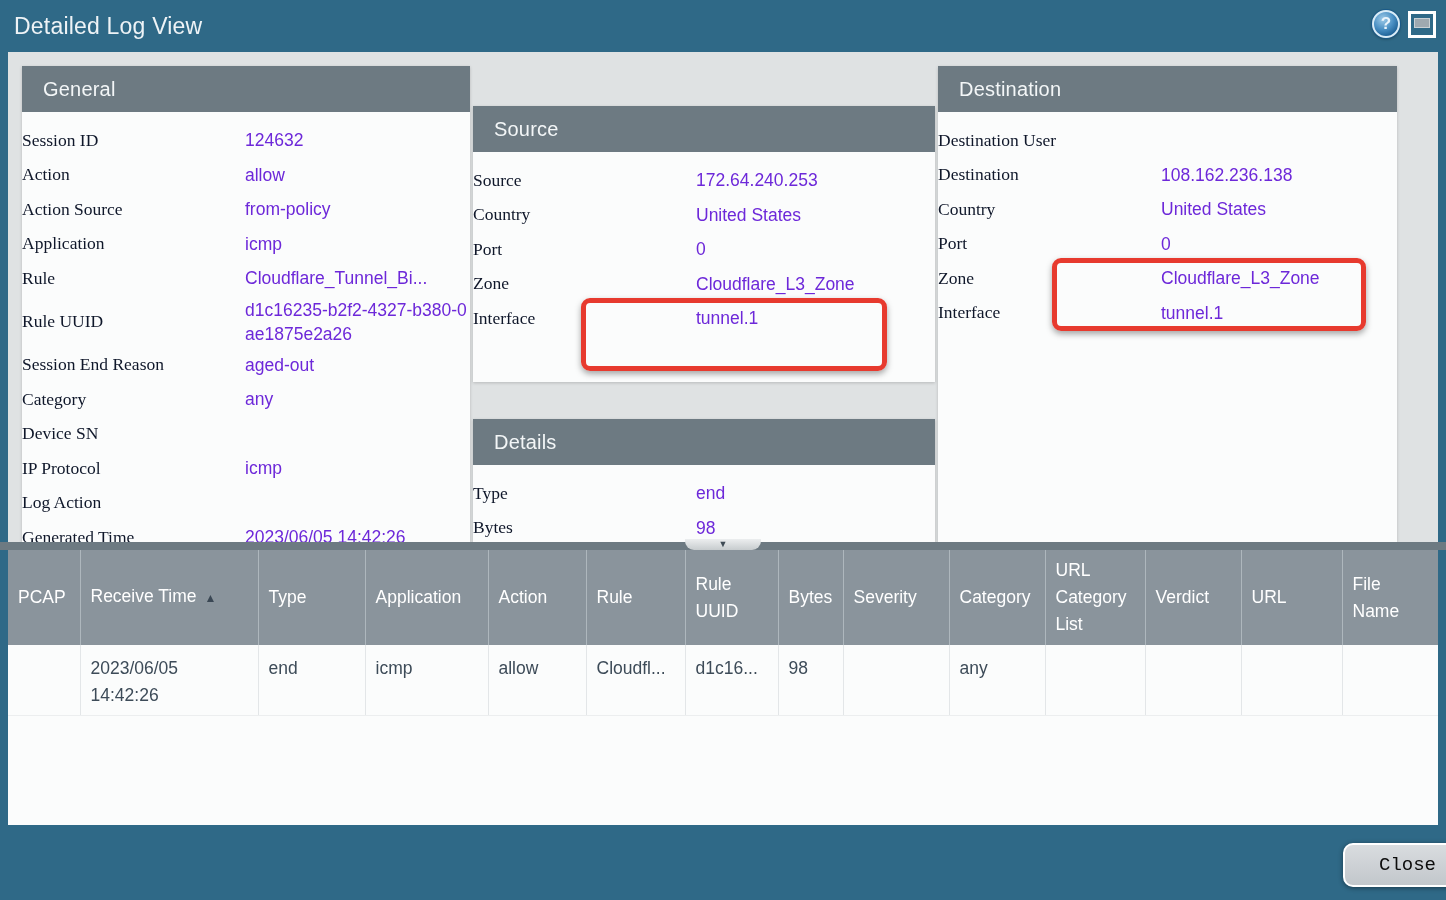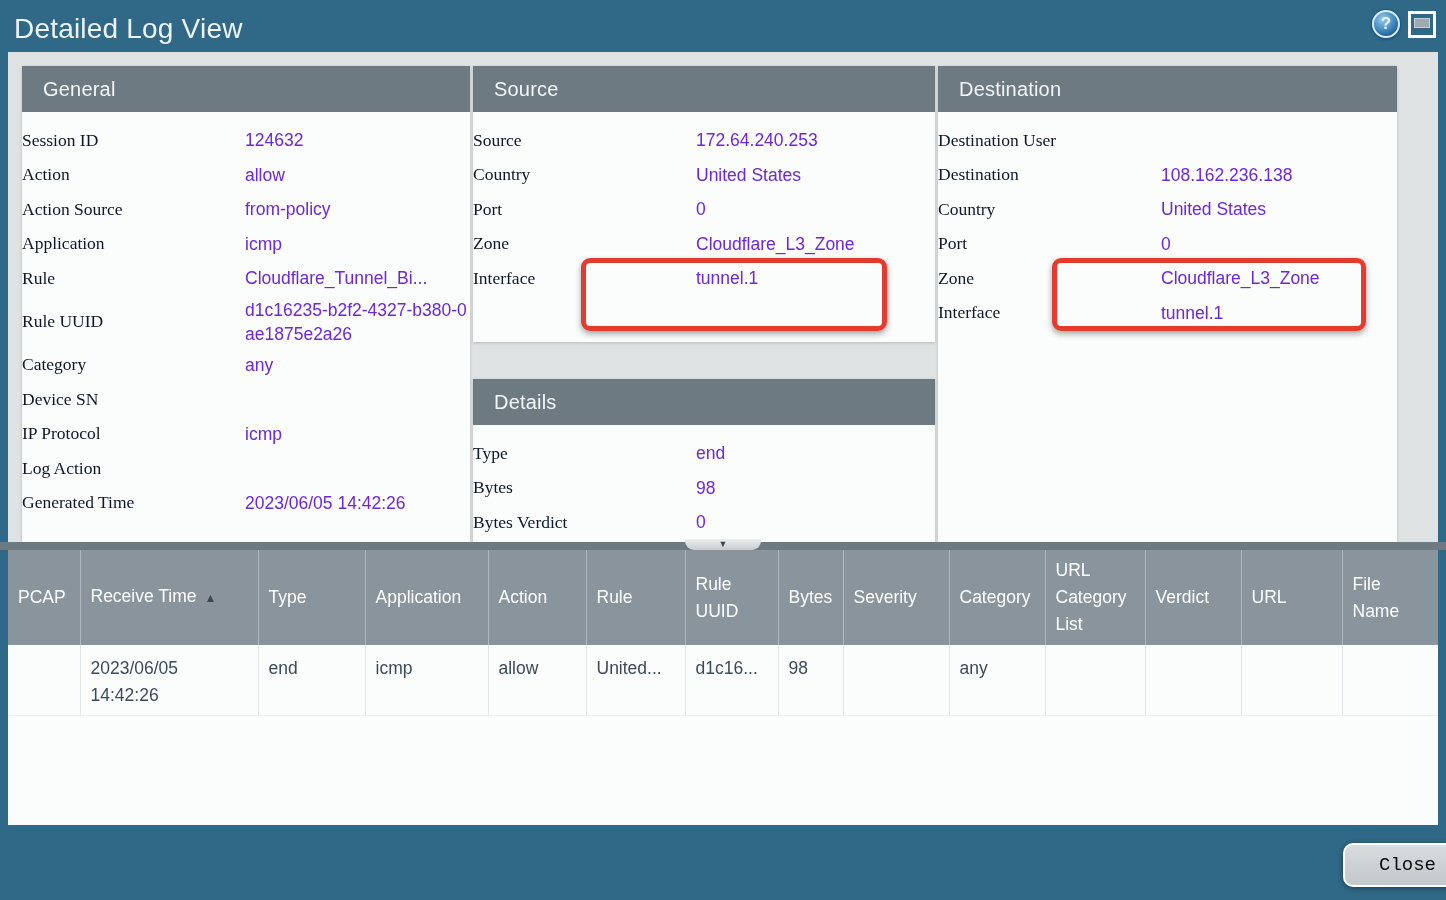--- a/index.html
+++ b/index.html
@@ -7,21 +7,21 @@
   body {
     position:relative;
     background:#2f6987;
     font-family:"Liberation Sans", sans-serif;
     overflow:hidden;
   }
   
   .titlebar { position:absolute; top:0; left:0; width:1446px; height:52px; }
   .dialog-title {
     position:absolute; left:14px; top:13px;
-    font-size:28px; color:#eef3f6; letter-spacing:.2px;
+    font-size:23px; color:#eef3f6; letter-spacing:.2px;
   }
   .help-icon {
     position:absolute; right:46px; top:10px; width:28px; height:28px;
     border-radius:50%;
     background:radial-gradient(circle at 38% 30%, #9fcbe8 0%, #4a90c4 45%, #1b5e93 80%);
     border:2px solid #d9ecf8;
     box-shadow:0 0 0 1px #1a5a8a, 0 1px 3px rgba(0,0,0,.4);
     display:flex; align-items:center; justify-content:center;
     color:#eaf4fb; font-weight:bold; font-size:17px; cursor:pointer;
   }
@@ -52,21 +52,21 @@
   }
   .panel-body {
     background:#fbfcfc; flex:1; min-height:0; overflow:hidden;
     padding-top:11px; position:relative;
   }
   .frow { display:flex; align-items:center; height:34.5px; font-size:17.5px; }
   .frow.tall { height:52px; }
   .flbl { width:205px; flex:0 0 205px; color:#0f172a;font-family:Liberation Serif, serif; }
   .fval { margin-left:18px; color:#6d28d9; line-height:24px; word-break:break-all; }
   .panel-details { margin-top:37px; }
-  .panel-source { flex:0 0 auto; }
+  .panel-source { flex:0 0 auto;margin-top:40px; }
   .panel-source .panel-body { flex:0 0 230px; }
   .hl-box {
     position:absolute; border:5px solid #e73a2e; border-radius:9px;
     box-shadow:0 3px 6px rgba(0,0,0,.35); pointer-events:none;
   }
   .hl-source { left:108px; top:146px; width:306px; height:73px; }
   .hl-dest   { left:114px; top:146px; width:314px; height:73px; }
   
   .splitter { position:absolute; top:542px; left:0; width:1446px; height:8px; background:#6d7a82; }
   .splitter-handle {
@@ -141,20 +141,24 @@
             <span class="flbl">Application</span>
             <span class="fval">icmp</span>
           </div>
         <div class="frow">
             <span class="flbl">Rule</span>
             <span class="fval">Cloudflare_Tunnel_Bi...</span>
           </div>
         <div class="frow tall">
             <span class="flbl">Rule UUID</span>
             <span class="fval">d1c16235-b2f2-4327-b380-0ae1875e2a26</span>
+          </div>
+        <div class="frow">
+            <span class="flbl">Session End Reason</span>
+            <span class="fval">aged-out</span>
           </div>
         <div class="frow">
             <span class="flbl">Category</span>
             <span class="fval">any</span>
           </div>
         <div class="frow">
             <span class="flbl">Device SN</span>
             <span class="fval"></span>
           </div>
         <div class="frow">
@@ -295,21 +299,21 @@
         <th>File Name</th>
       </tr>
     </thead>
     <tbody>
       <tr>
         <td></td>
         <td>2023/06/05 14:42:26</td>
         <td>end</td>
         <td>icmp</td>
         <td>allow</td>
-        <td>United...</td>
+        <td>Cloudfl...</td>
         <td>d1c16...</td>
         <td>98</td>
         <td></td>
         <td>any</td>
         <td></td>
         <td></td>
         <td></td>
         <td></td>
       </tr>
     </tbody>

